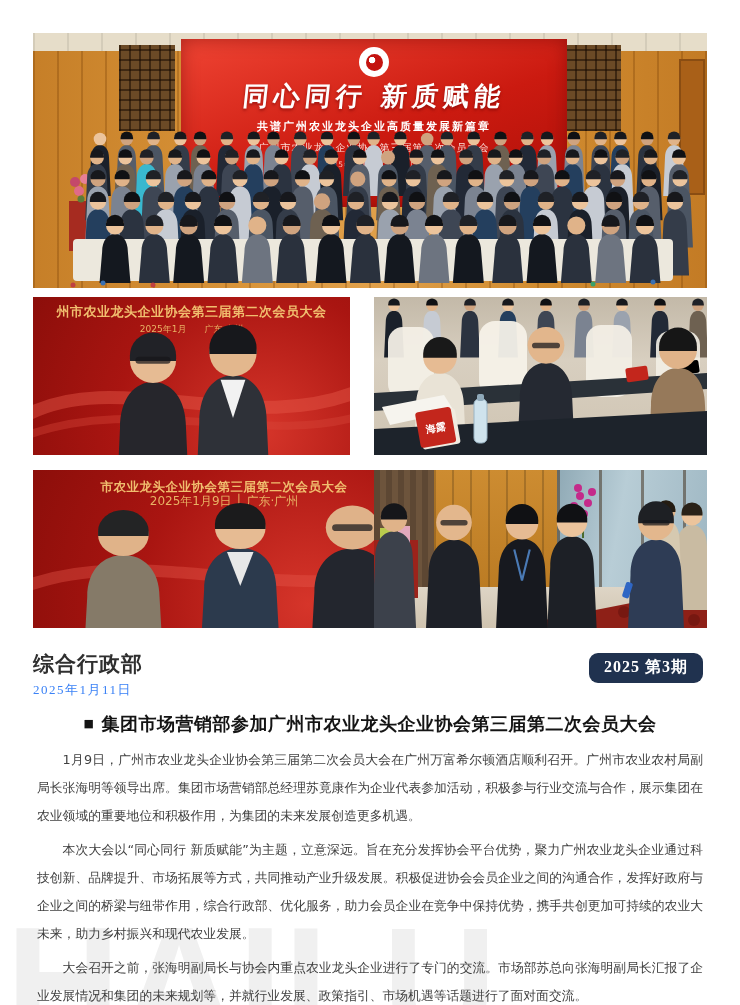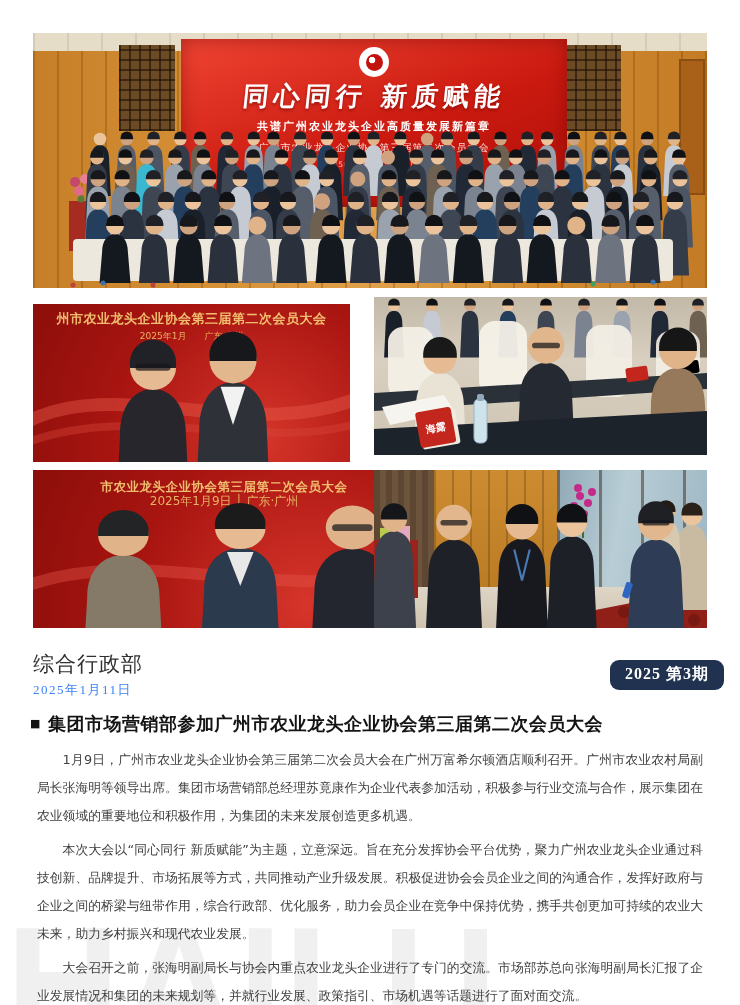--- a/index.html
+++ b/index.html
@@ -29,21 +29,21 @@
   .gp-title{color:#fff;font-weight:bold;font-size:26px;letter-spacing:5px;transform:skewX(-6deg);
     text-shadow:0 2px 3px rgba(110,0,0,.55);font-family:"DejaVu Serif",serif;}
   .gp-sub1{margin-top:5px;color:#fff;font-weight:bold;font-size:11px;letter-spacing:2px;}
   .gp-sub2{margin-top:7px;color:#ffeae4;font-size:10px;letter-spacing:1px;opacity:.95;}
   .gp-sub3{margin-top:5px;color:#ffd9d0;font-size:7.5px;letter-spacing:1px;opacity:.85;}
   
   .red-bg{background:radial-gradient(circle at 72% 85%,#d6352a,#a91511 55%,#8c0e0a);}
   .bd-title{position:absolute;top:6px;left:0;width:100%;text-align:center;color:#f0bd6e;
     font-weight:bold;font-size:13px;letter-spacing:.5px;}
   .bd-sub{position:absolute;top:26px;left:0;width:100%;text-align:center;color:#e8b264;font-size:9px;}
-  #photo-handshake{left:33px;top:297px;width:317px;height:158px;margin-top:7px;}
+  #photo-handshake{left:33px;top:297px;width:317px;height:158px;}
   #photo-talk{left:33px;top:470px;width:382px;height:158px;}
   #photo-talk .bd-title{top:9px;font-size:12.5px;}
   #photo-talk .bd-sub{top:23px;font-size:12px;}
   
   #photo-audience{left:374px;top:297px;width:333px;height:158px;
     background:linear-gradient(#c3b9a8,#d8cfc0 40%,#cfc4b2);}
   
   #photo-lobby{left:374px;top:470px;width:333px;height:158px;background:#c8b89d;}
   .lb-wood{position:absolute;left:0;top:0;width:18%;height:100%;
     background:repeating-linear-gradient(90deg,#5d4733 0 6px,#6d543c 6px 12px);}
@@ -52,28 +52,28 @@
   .lb-panel:after{content:"";position:absolute;inset:0;
     background:repeating-linear-gradient(90deg,rgba(0,0,0,.18) 0 2px,transparent 2px 18px);}
   .lb-glass{position:absolute;left:55%;top:0;right:0;height:100%;
     background:linear-gradient(100deg,#8fa9b5,#b8cdd6 40%,#9db6c2);}
   .lb-glass:after{content:"";position:absolute;inset:0;
     background:repeating-linear-gradient(90deg,rgba(60,40,20,.5) 0 3px,transparent 3px 42px);}
   .lb-floor{position:absolute;left:0;bottom:0;width:100%;height:26%;
     background:linear-gradient(#ded5c6,#cfc3af);}
   
   .dept{position:absolute;left:33px;top:650px;font-family:"Liberation Serif",serif;
-    font-weight:normal;font-size:21px;color:#2f2f2f;letter-spacing:1px;}
+    font-weight:bold;font-size:21px;color:#2f2f2f;letter-spacing:1px;}
   .pubdate{position:absolute;left:33px;top:681px;font-family:"Liberation Serif",serif;
     font-size:13px;color:#3b82f6;letter-spacing:1.5px;}
-  .issue-badge{position:absolute;right:16px;top:653px;background:#20324f;color:#fff;
+  .issue-badge{position:absolute;right:37px;top:653px;background:#20324f;color:#fff;
     font-family:"Liberation Serif",serif;font-weight:bold;font-size:16px;
-    padding:4px 15px 5px;border-radius:9px;letter-spacing:1px;margin-top:7px;}
+    padding:4px 15px 5px;border-radius:9px;letter-spacing:1px;}
   .headline{position:absolute;left:30px;top:712px;width:680px;font-weight:bold;
-    font-size:18px;color:#141414;letter-spacing:.5px;}
+    font-size:18px;color:#141414;letter-spacing:.5px;text-align:center;}
   .headline .bullet{font-size:11px;vertical-align:3px;margin-right:7px;}
   .article{position:absolute;left:33px;top:746px;width:674px;z-index:2;}
   .article p{margin:0 4px 6px;font-size:12.8px;line-height:28px;color:#3f3f3f;
     text-indent:2em;text-align:justify;}
   .watermark{position:absolute;left:6px;top:903px;font-size:158px;font-weight:bold;
     color:#f0f0f0;letter-spacing:2px;z-index:1;font-family:"Liberation Sans",sans-serif;
     line-height:1;user-select:none;}
 </style>
 </head>
 <body>

